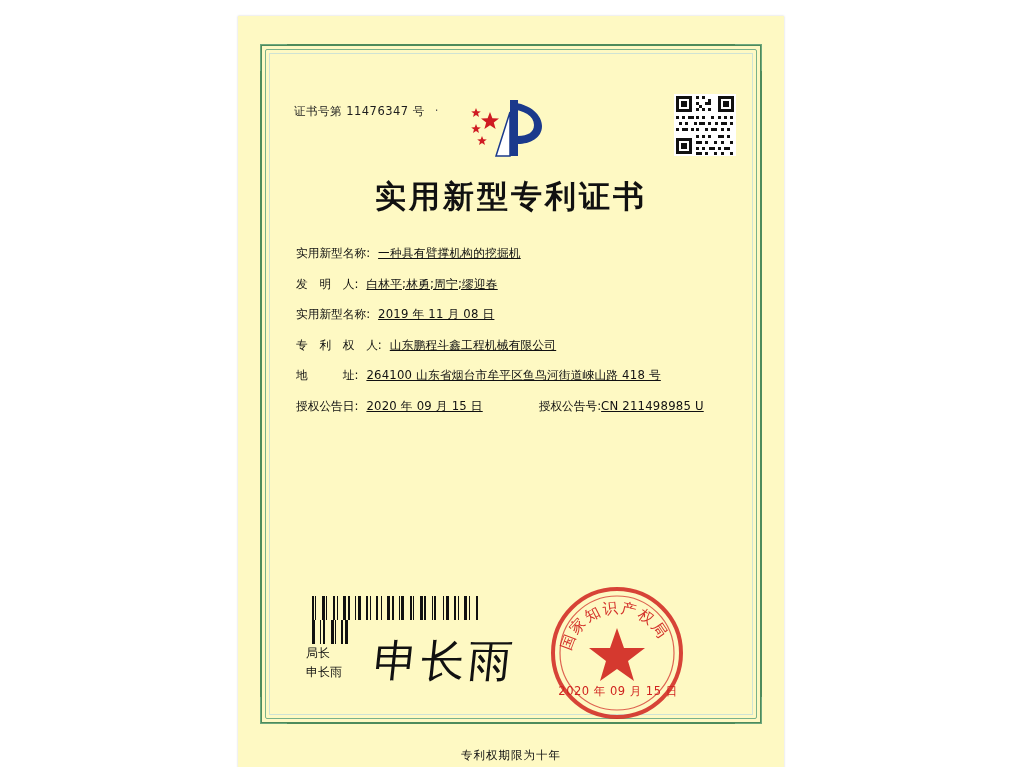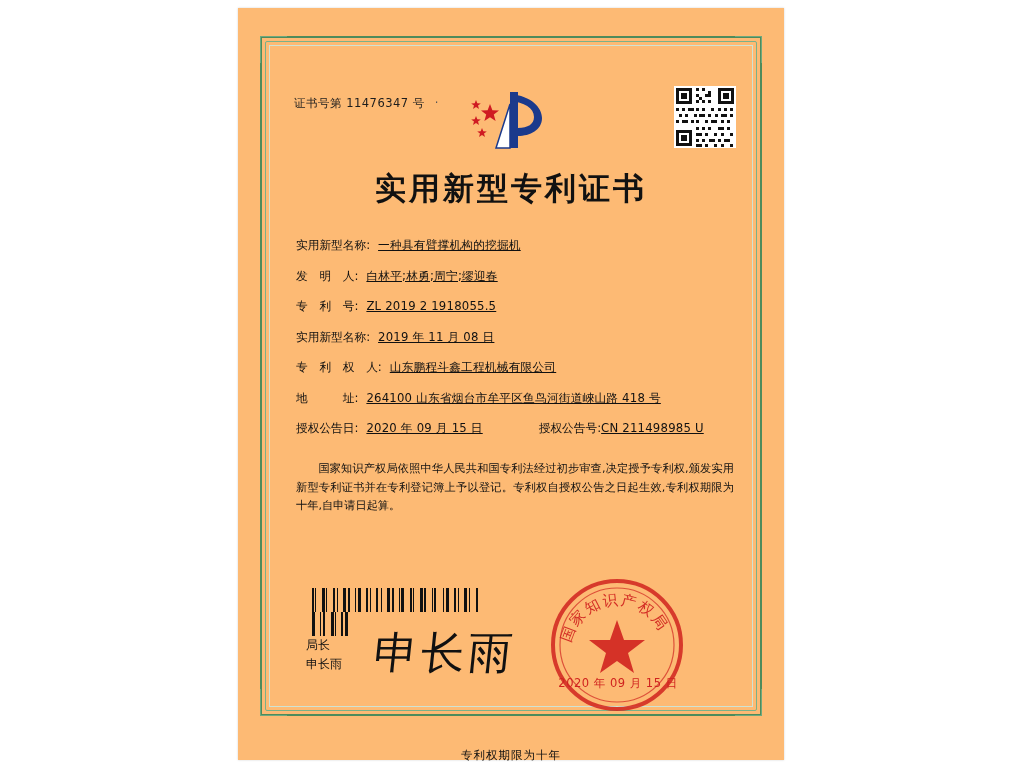--- a/index.html
+++ b/index.html
@@ -18,24 +18,24 @@
     position: absolute;
     left: 0; top: 0;
     width: 1022px;
     height: 767px;
     background: #ffffff;
   }
   
   .sheet {
     position: absolute;
     left: 238px;
-    top: 8px;
+    top: 16px;
     width: 546px;
     height: 752px;
-    background: #fdba74;
+    background: #fef9c3;
     box-shadow: 0 0 2px rgba(0,0,0,0.18);
   }
   
   .border-outer {
     position: absolute;
     left: 22px;
     top: 28px;
     right: 22px;
     bottom: 44px;
     border: 2px solid #4e8b5b;
@@ -352,45 +352,40 @@
     <div class="fields">
       <div class="field-row">
         <span class="field-label">实用新型名称:</span>
         <span class="field-value">一种具有臂撑机构的挖掘机</span>
       </div>
       <div class="field-row">
         <span class="field-label">发　明　人:</span>
         <span class="field-value">白林平;林勇;周宁;缪迎春</span>
       </div>
       <div class="field-row">
-        <span class="field-label">专　利　号:</span>
-        <span class="field-value">ZL 2019 2 1918055.5</span>
-      </div>
-      <div class="field-row">
         <span class="field-label">实用新型名称:</span>
         <span class="field-value">2019 年 11 月 08 日</span>
       </div>
       <div class="field-row">
         <span class="field-label">专　利　权　人:</span>
         <span class="field-value">山东鹏程斗鑫工程机械有限公司</span>
       </div>
       <div class="field-row">
         <span class="field-label">地　　　址:</span>
         <span class="field-value">264100 山东省烟台市牟平区鱼鸟河街道崍山路 418 号</span>
       </div>
       <div class="field-row">
         <span class="field-label">授权公告日:</span>
         <span class="field-value">2020 年 09 月 15 日</span>
         <span class="field-label second-label">授权公告号:</span>
         <span class="field-value second-value">CN 211498985 U</span>
       </div>
     </div>
 
     <div class="paras">
-      <p>国家知识产权局依照中华人民共和国专利法经过初步审查,决定授予专利权,颁发实用新型专利证书并在专利登记簿上予以登记。专利权自授权公告之日起生效,专利权期限为十年,自申请日起算。</p>
     </div>
 
     <div class="barcode">
       <i style="width:2px"></i><i style="width:1px;background:transparent"></i><i style="width:1px"></i><i style="width:2px;background:transparent"></i>
       <i style="width:3px"></i><i style="width:1px;background:transparent"></i><i style="width:1px"></i><i style="width:2px;background:transparent"></i>
       <i style="width:2px"></i><i style="width:2px;background:transparent"></i><i style="width:1px"></i><i style="width:1px;background:transparent"></i>
       <i style="width:3px"></i><i style="width:2px;background:transparent"></i><i style="width:2px"></i><i style="width:1px;background:transparent"></i>
       <i style="width:1px"></i><i style="width:2px;background:transparent"></i><i style="width:3px"></i><i style="width:1px;background:transparent"></i>
       <i style="width:2px"></i><i style="width:2px;background:transparent"></i><i style="width:1px"></i><i style="width:1px;background:transparent"></i>
       <i style="width:2px"></i><i style="width:3px;background:transparent"></i><i style="width:1px"></i><i style="width:1px;background:transparent"></i>

